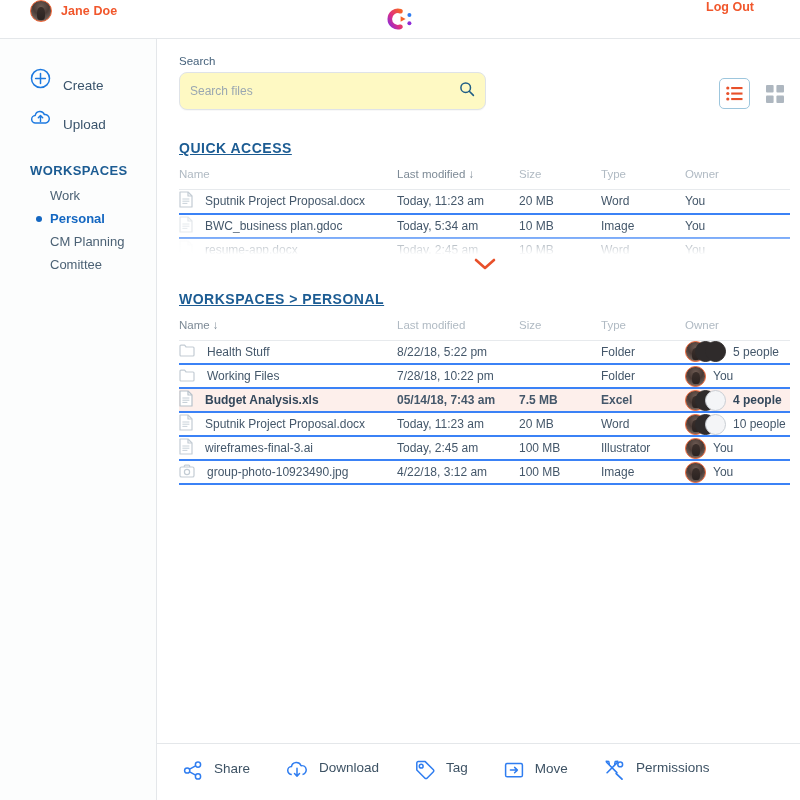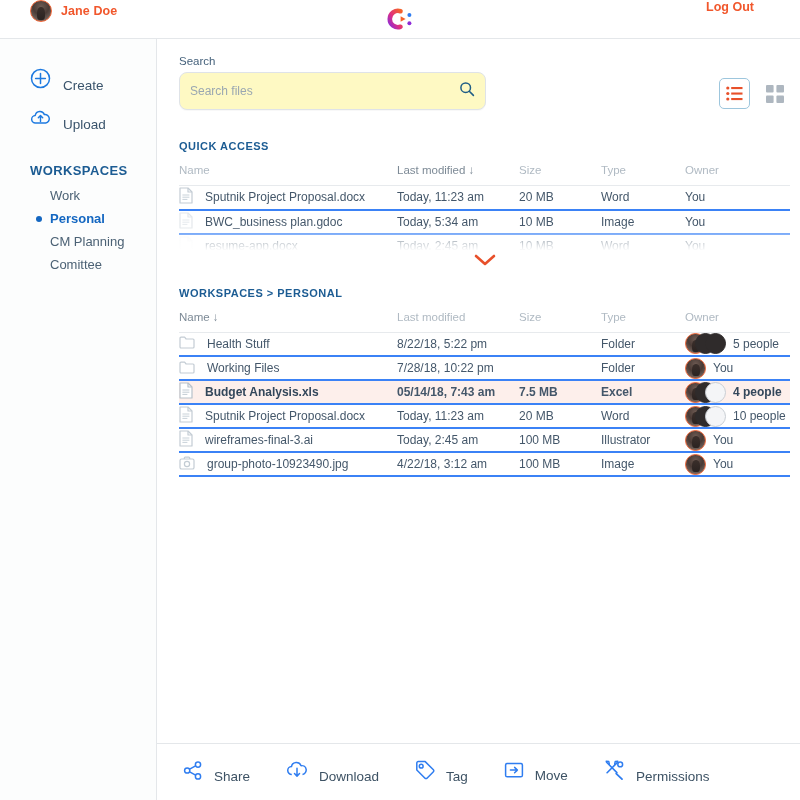--- a/index.html
+++ b/index.html
@@ -87,22 +87,22 @@
   }
   .search-input::placeholder { color: #9aa7b1; }
   .view-toggles { margin-left: auto; display: flex; align-items: center; gap: 9px; padding-bottom: 1px; }
   .vt-btn {
     width: 31px; height: 31px; border-radius: 5px;
     display: flex; align-items: center; justify-content: center; cursor: pointer;
   }
   .vt-btn.active { border: 1.5px solid #9dc6dd; }
 
   .section-title {
-    font-size: 11px; font-weight: bold; color: #1c5c93;
-    letter-spacing: .5px; margin-top: 30px; margin-bottom: 12px;
+    font-size: 14px; font-weight: bold; color: #1c5c93;
+    letter-spacing: .5px; margin-top: 30px; margin-bottom: 12px; text-decoration: underline;
   }
   .section-title.second { margin-top: 28px; }
 
   table.files { width: 100%; border-collapse: collapse; table-layout: fixed; }
   table.files th {
     text-align: left; font-weight: normal; font-size: 11.5px;
     color: #b0bac3; padding: 0 0 9px 0; border-bottom: 1px solid #e7eaed;
   }
   table.files th.sorted { color: #7d8a96; font-weight: normal; }
   .col-name { width: 218px; }
@@ -156,21 +156,21 @@
   .mini.n2 { margin-left: -11px; }
   .mini.n3 { margin-left: -11px; }
   .owner-label { font-size: 12px; color: #44576a; }
 
   
   .bottombar {
     height: 57px; min-height: 57px;
     border-top: 1px solid #e4e7ea;
     display: flex; align-items: center; gap: 0; padding-left: 26px; background: #fff;
   }
-  .bb-item { display: flex; align-items: flex-end; gap: 11px; margin-right: 36px; cursor: pointer; }
+  .bb-item { display: flex; align-items: flex-start; gap: 11px; margin-right: 36px; cursor: pointer; }
   .bb-label { font-size: 13.5px; color: #3d5264; }
 </style>
 </head>
 <body>
 
 <div class="app">
 
   <div class="header">
     <div class="user-block">
       <div class="avatar"></div>

